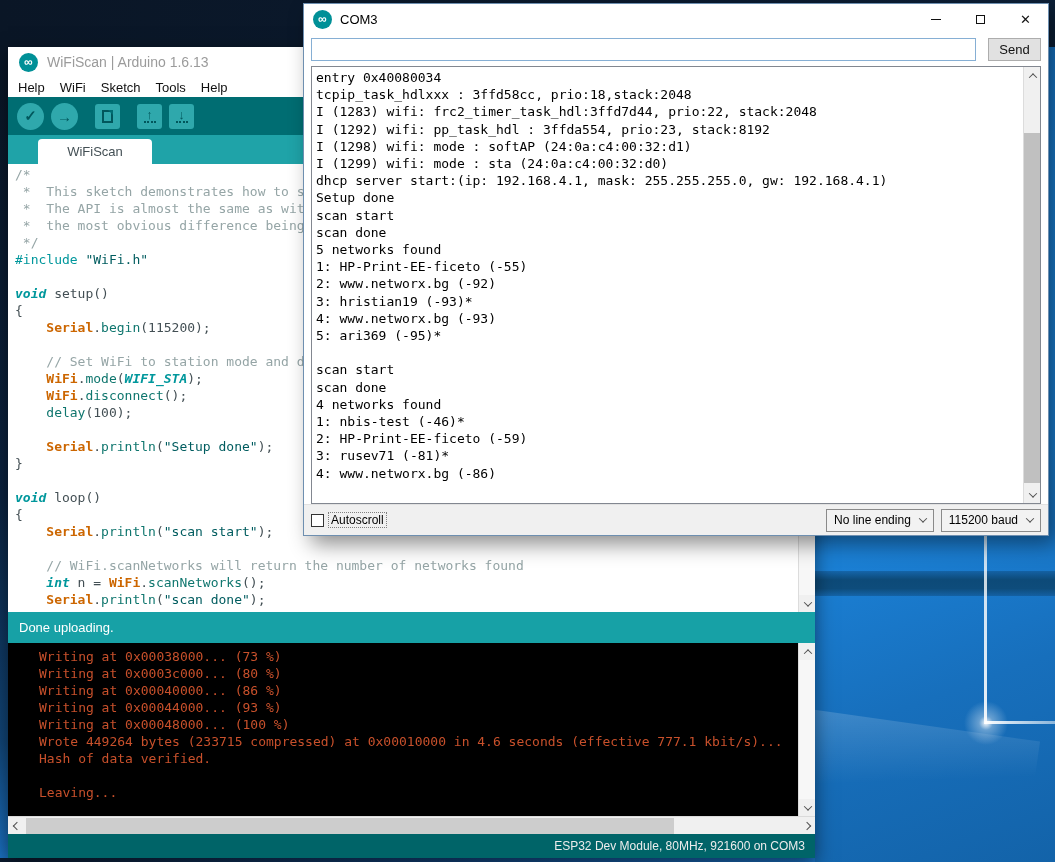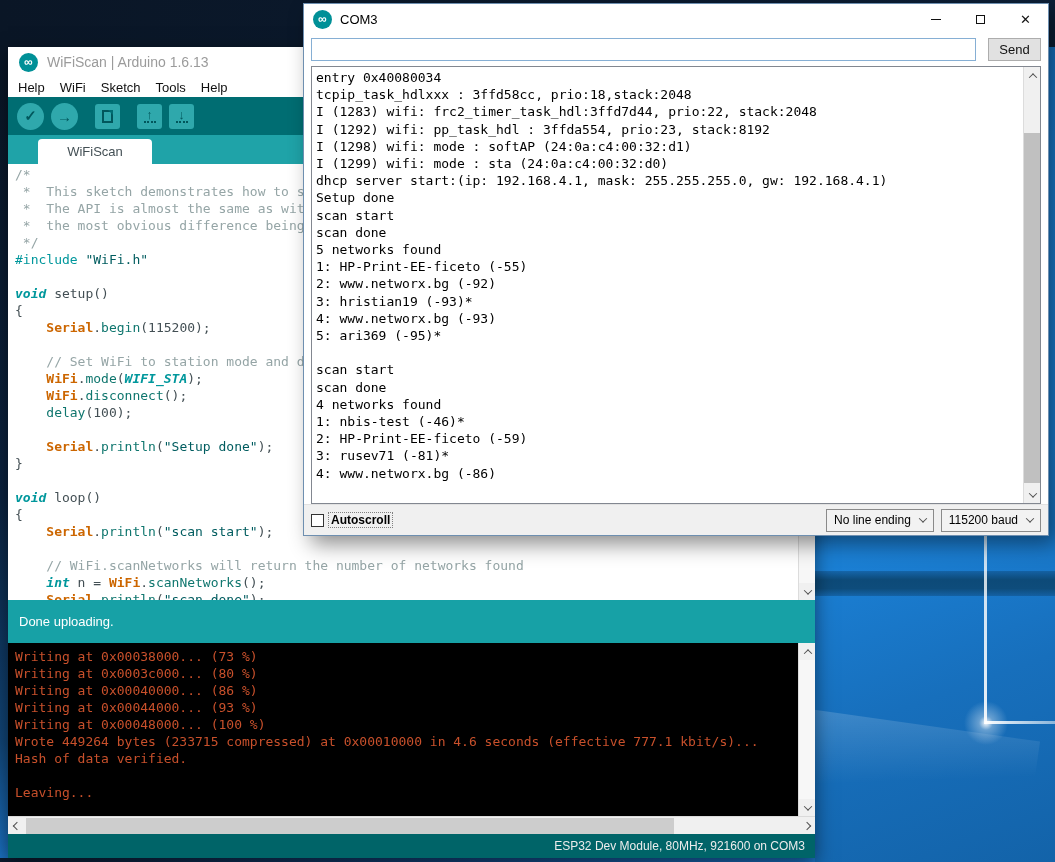--- a/index.html
+++ b/index.html
@@ -57,24 +57,24 @@
   .tk-st { color:#005C5F; }
   .tk-fn { color:#0f766e; }
   .tk-cl { color:#CC6600; font-weight:bold; }
   .vscroll { position:absolute; right:0; top:0; width:17px; height:100%; background:#F7F7F7; border-left:1px solid #DCDCDC; }
   .vscroll .sbtn { position:absolute; left:0; width:17px; height:17px; display:flex; align-items:center; justify-content:center; background:#F0F0F0; }
   .chev { width:6px; height:6px; border-right:1.5px solid #505050; border-bottom:1.5px solid #505050; display:inline-block; }
   .chev.down  { transform:rotate(45deg)  translate(-1px,-1px); }
   .chev.up    { transform:rotate(-135deg) translate(-1px,-1px); }
   .chev.left  { transform:rotate(135deg); }
   .chev.right { transform:rotate(-45deg); }
-  .ide-donebar { height:43px; background:#17A1A6; color:#fff; font-size:13px; display:flex; align-items:center; padding-left:11px; flex:0 0 auto; }
+  .ide-donebar { height:31px; background:#17A1A6; color:#fff; font-size:13px; display:flex; align-items:center; padding-left:11px; flex:0 0 auto; }
   .ide-console { height:173px; background:#000; position:relative; overflow:hidden; flex:0 0 auto; }
   .console-pre { font-family:"DejaVu Sans Mono", monospace; font-size:13px; line-height:17px; color:#C8502B; padding:5px 0 0 7px; white-space:pre; }
-  .console-pre .ln { height:17px; }
+  .console-pre .ln { height:17px;margin-left:24px; }
   .ide-hscroll { height:18px; background:#F0F0F0; position:relative; flex:0 0 auto; border-top:1px solid #DADADA; }
   .hthumb { position:absolute; left:18px; top:1px; height:16px; width:648px; background:#CDCDCD; }
   .harrow { position:absolute; top:0; width:17px; height:17px; display:flex; align-items:center; justify-content:center; background:#F0F0F0; }
   .ide-statusbar { height:24px; background:#006468; color:#ECECEC; font-size:12px; display:flex; align-items:center; justify-content:flex-end; padding-right:10px; flex:0 0 auto; }
 
   
   .serial { position:absolute; left:303px; top:3px; width:746px; height:533px; background:#fff;
     border:1px solid #6E8FB0; box-shadow:8px 8px 20px rgba(0,0,0,.45); display:flex; flex-direction:column; }
   .ser-titlebar { height:30px; background:#fff; display:flex; align-items:center; padding-left:9px; flex:0 0 auto; }
   .ser-title { margin-left:8px; font-size:13px; color:#000; flex:1 1 auto; }
@@ -87,21 +87,21 @@
     font-family:"Liberation Sans", sans-serif; outline:none; }
   .ser-send { width:53px; height:23px; background:#E1E1E1; border:1px solid #ADADAD; font-size:13px; color:#111;
     display:flex; align-items:center; justify-content:center; }
   .ser-output { margin:5px 7px 0 7px; height:438px; border:1px solid #828790; position:relative; overflow:hidden; flex:0 0 auto; background:#fff; }
   .ser-pre { font-family:"DejaVu Sans Mono", monospace; font-size:13px; line-height:17.2px; color:#000; padding:2px 0 0 4px; white-space:pre; }
   .ser-scroll { position:absolute; right:0; top:0; width:17px; height:100%; background:#F0F0F0; border-left:1px solid #DCDCDC; }
   .ser-thumb { position:absolute; left:0; top:66px; width:17px; height:350px; background:#C0C0C0; }
   .ser-bottombar { flex:1 1 auto; background:#F0F0F0; display:flex; align-items:center; padding:0 7px; border-top:1px solid #E2E2E2; }
   .autoscroll-wrap { display:flex; align-items:center; gap:5px; }
   .checkbox { width:13px; height:13px; background:#fff; border:1px solid #333; }
-  .autoscroll-label { font-size:12px; color:#000; outline:1px dotted #808080; padding:0 2px;font-weight:bold; }
+  .autoscroll-label { font-size:12px; color:#000; outline:1px dotted #808080; padding:0 2px; }
   .spacer { flex:1 1 auto; }
   .dropdown { height:23px; background:#F2F2F2; border:1px solid #8A8A8A; display:flex; align-items:center;
     font-size:12px; color:#000; padding:0 7px; gap:9px; margin-left:7px; }
   .dropdown .chev { border-color:#505050; }
 </style>
 </head>
 <body>
 
 <div class="desk-right">
   <div class="desk-stripe"></div>

